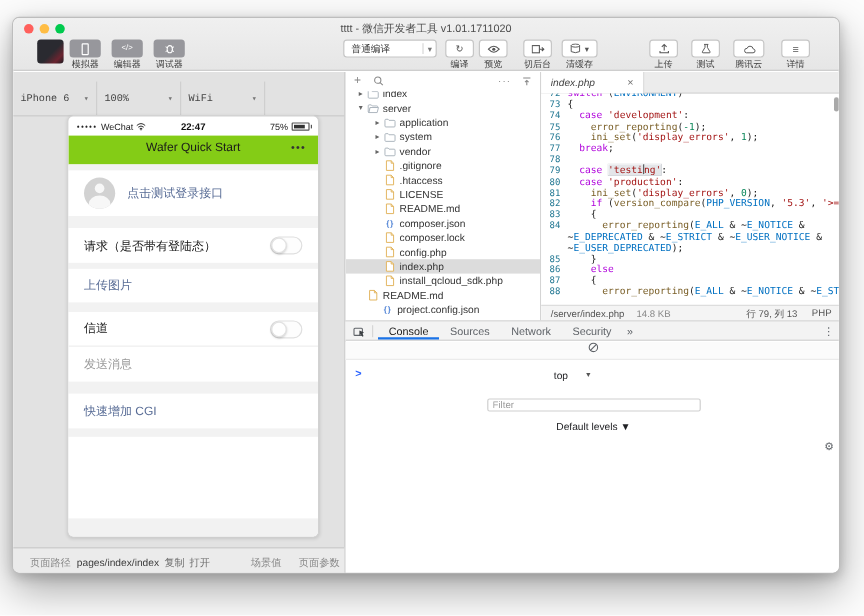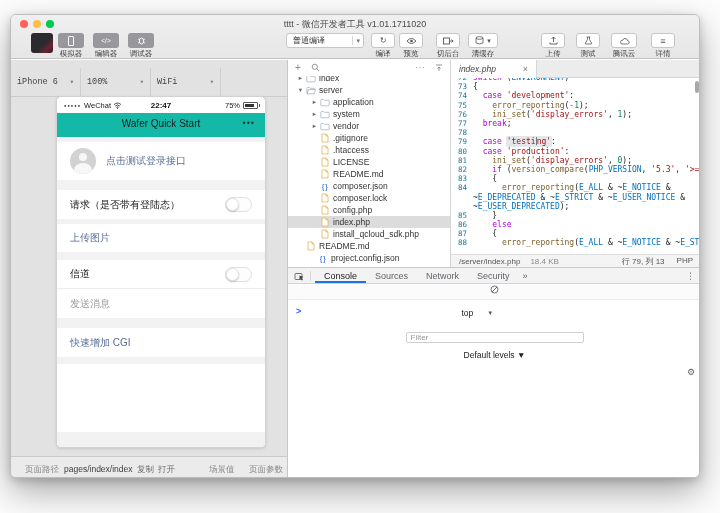--- a/index.html
+++ b/index.html
@@ -36,21 +36,21 @@
   .devseg .caret{margin-left:auto;color:#777;}
   #phone{position:absolute;left:45px;top:36px;width:210px;height:352px;background:#fff;border-radius:5px;
          border:1px solid #d2d2d2;box-shadow:0 1px 3px rgba(0,0,0,.12);overflow:hidden;}
   #p-status{position:absolute;left:0;top:0;width:100%;height:16px;display:flex;align-items:center;padding:0 7px;font-size:7.5px;color:#222;}
   #p-dots{font-size:4px;letter-spacing:1px;margin-right:3px;}
   #p-time{position:absolute;left:0;width:100%;text-align:center;font-size:8px;font-weight:bold;color:#111;}
   #p-right{margin-left:auto;display:flex;align-items:center;gap:3px;z-index:2;}
   #battery{width:15px;height:7px;border:1px solid #555;border-radius:1px;position:relative;}
   #battery::after{content:"";position:absolute;right:-3px;top:1.5px;width:1.5px;height:3px;background:#555;}
   #battery-fill{position:absolute;left:1px;top:1px;bottom:1px;width:70%;background:#333;}
-  #p-nav{position:absolute;left:0;top:16px;width:100%;height:24px;background:#14b8a6;}
+  #p-nav{position:absolute;left:0;top:16px;width:100%;height:24px;background:#84cc16;}
   #p-nav-title{position:absolute;width:100%;text-align:center;top:5px;font-size:10px;color:#1a1a1a;}
   #p-nav-menu{position:absolute;right:10px;top:5px;font-size:9px;letter-spacing:1px;color:#333;}
   #p-content{position:absolute;left:0;top:40px;width:100%;height:312px;background:#f2f2f2;}
   .p-card{position:absolute;left:0;width:100%;background:#fff;display:flex;align-items:center;padding:0 13px;font-size:10px;color:#181818;}
   .p-blue{color:#576b95;}
   .p-gray{color:#999;}
   #avatar{width:26px;height:26px;border-radius:50%;background:#d2d2d2;position:relative;overflow:hidden;flex:0 0 26px;margin-right:10px;}
   #avatar .head{position:absolute;left:9px;top:5px;width:8px;height:8px;border-radius:50%;background:#f7f7f7;}
   #avatar .body{position:absolute;left:4px;top:15px;width:18px;height:14px;border-radius:50% 50% 0 0;background:#f7f7f7;}
   .toggle{margin-left:auto;width:27px;height:15px;border:1px solid #dfdfdf;border-radius:8px;background:#fdfdfd;position:relative;}
@@ -500,21 +500,21 @@
           <div class="code-line"><span class="gutter"></span><span><span class="tk-p">~</span><span class="tk-c">E_DEPRECATED</span><span class="tk-p"> &amp; ~</span><span class="tk-c">E_STRICT</span><span class="tk-p"> &amp; ~</span><span class="tk-c">E_USER_NOTICE</span><span class="tk-p"> &amp;</span></span></div>
           <div class="code-line"><span class="gutter"></span><span><span class="tk-p">~</span><span class="tk-c">E_USER_DEPRECATED</span><span class="tk-p">);</span></span></div>
           <div class="code-line"><span class="gutter">85</span><span><span class="tk-p">    }</span></span></div>
           <div class="code-line"><span class="gutter">86</span><span><span class="tk-p">    </span><span class="tk-k">else</span></span></div>
           <div class="code-line"><span class="gutter">87</span><span><span class="tk-p">    {</span></span></div>
           <div class="code-line"><span class="gutter">88</span><span><span class="tk-p">      </span><span class="tk-f">error_reporting</span><span class="tk-p">(</span><span class="tk-c">E_ALL</span><span class="tk-p"> &amp; ~</span><span class="tk-c">E_NOTICE</span><span class="tk-p"> &amp; ~</span><span class="tk-c">E_STRICT</span></span></div>
         </div>
       <div id="ed-scroll"></div>
       <div id="ed-status">
         <span>/server/index.php</span>
-        <span style="color:#8a8a8a;">18.4 KB</span>
+        <span style="color:#8a8a8a;">14.8 KB</span>
         <span class="right">
           <span>行 79, 列 13</span>
           <span>PHP</span>
         </span>
       </div>
     </div>
 
     <div id="console">
       <div id="c-tabs">
         <span class="icon-svg" style="margin-right:2px;">

